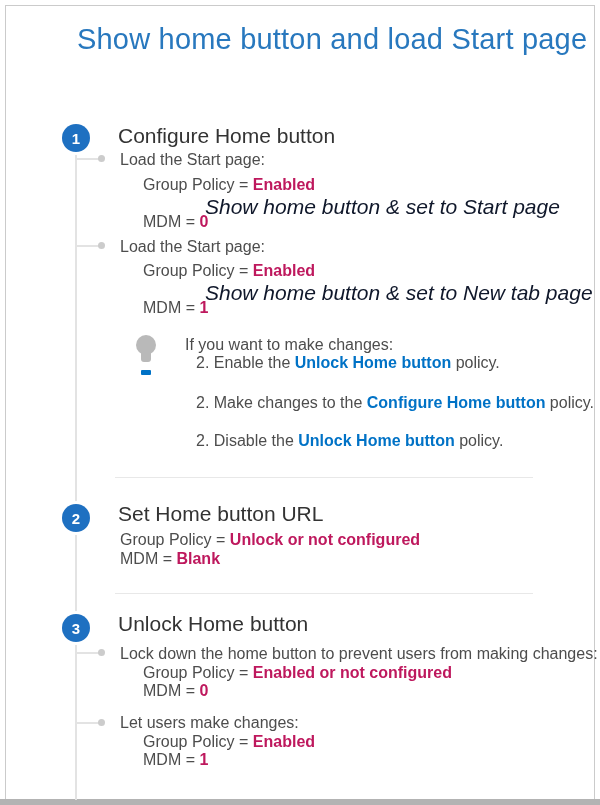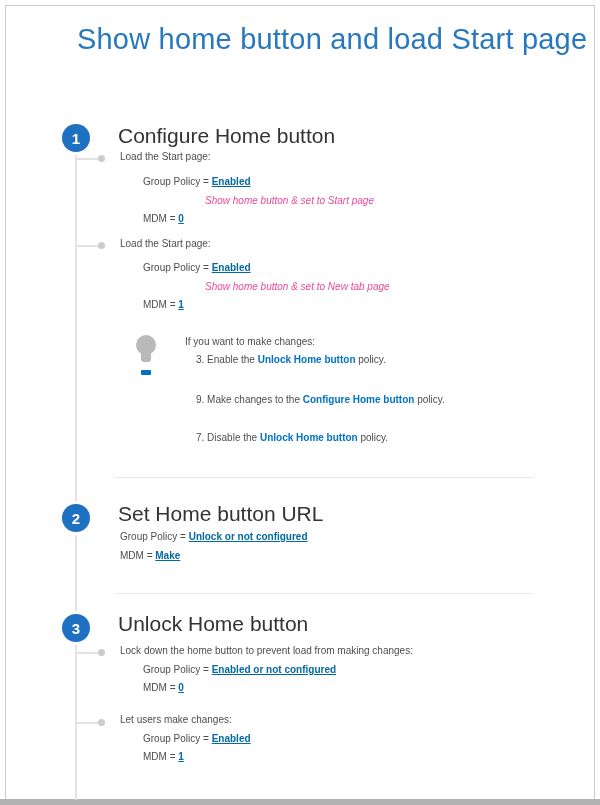--- a/index.html
+++ b/index.html
@@ -25,24 +25,24 @@
   .dot{width:7px;height:7px;border-radius:50%;background:#cccccc;}
   .step-badge{
     width:28px;height:28px;border-radius:50%;background:#1e70c1;
     color:#ffffff;font-size:15px;font-weight:600;
     display:flex;align-items:center;justify-content:center;
     box-shadow:0 0 0 3px #ffffff;z-index:2;
   }
   .step-heading{
     font-size:21px;font-weight:400;color:#333333;white-space:nowrap;
   }
-  .line{font-size:10px;color:#4d4d4d;white-space:nowrap;}
-  .line b{font-weight:700;color:#0369a1;text-decoration:underline;}
+  .line{font-size:16px;color:#4d4d4d;white-space:nowrap;}
+  .line b{font-weight:700;color:#be185d;}
   .note{
-    font-size:10px;font-style:italic;color:#ec4899;white-space:nowrap;
+    font-size:21px;font-style:italic;color:#0f172a;white-space:nowrap;
   }
   .plink{font-weight:700;color:#0072c6;}
   .divider{width:418px;height:1px;background:#e8e8e8;}
   
   .bulb-globe{
     left:136px;top:335px;width:20px;height:20px;border-radius:50%;
     background:#b9b9b9;
   }
   .bulb-neck{
     left:141px;top:353px;width:10px;height:9px;background:#b9b9b9;
@@ -81,43 +81,43 @@
 <div class="abs dot" style="left:98px;top:242px;"></div>
 <div class="abs line" style="left:120px;top:238px;">Load the Start page:</div>
 <div class="abs line" style="left:143px;top:262px;"><span>Group Policy =</span> <b>Enabled</b></div>
 <div class="abs note" style="left:205px;top:281px;">Show home button &amp; set to New tab page</div>
 <div class="abs line" style="left:143px;top:299px;"><span>MDM =</span> <b>1</b></div>
 
 <div class="abs bulb-globe"></div>
 <div class="abs bulb-neck"></div>
 <div class="abs bulb-base"></div>
 <div class="abs line" style="left:185px;top:336px;text-align:center;">If you want to make changes:</div>
-<div class="abs line" style="left:196px;top:354px;"><span>3. Enable the </span><span class="plink">Unlock Home button</span><span> policy.</span></div>
-<div class="abs line" style="left:196px;top:394px;"><span>9. Make changes to the </span><span class="plink">Configure Home button</span><span> policy.</span></div>
-<div class="abs line" style="left:196px;top:432px;"><span>7. Disable the </span><span class="plink">Unlock Home button</span><span> policy.</span></div>
+<div class="abs line" style="left:196px;top:354px;"><span>2. Enable the </span><span class="plink">Unlock Home button</span><span> policy.</span></div>
+<div class="abs line" style="left:196px;top:394px;"><span>2. Make changes to the </span><span class="plink">Configure Home button</span><span> policy.</span></div>
+<div class="abs line" style="left:196px;top:432px;"><span>2. Disable the </span><span class="plink">Unlock Home button</span><span> policy.</span></div>
 
 <div class="abs divider" style="left:115px;top:477px;"></div>
 
 <div class="abs step-badge" style="left:62px;top:504px;">
   <span>2</span>
 </div>
 <div class="abs step-heading" style="left:118px;top:502px;">Set Home button URL</div>
 <div class="abs line" style="left:120px;top:531px;"><span>Group Policy =</span> <b>Unlock or not configured</b></div>
-<div class="abs line" style="left:120px;top:550px;"><span>MDM =</span> <b>Make</b></div>
+<div class="abs line" style="left:120px;top:550px;"><span>MDM =</span> <b>Blank</b></div>
 
 <div class="abs divider" style="left:115px;top:593px;"></div>
 
 <div class="abs step-badge" style="left:62px;top:614px;">
   <span>3</span>
 </div>
 <div class="abs step-heading" style="left:118px;top:612px;">Unlock Home button</div>
 
 <div class="abs stub" style="left:77px;top:652px;width:23px;"></div>
 <div class="abs dot" style="left:98px;top:649px;"></div>
-<div class="abs line" style="left:120px;top:645px;">Lock down the home button to prevent load from making changes:</div>
+<div class="abs line" style="left:120px;top:645px;">Lock down the home button to prevent users from making changes:</div>
 <div class="abs line" style="left:143px;top:664px;"><span>Group Policy =</span> <b>Enabled or not configured</b></div>
 <div class="abs line" style="left:143px;top:682px;"><span>MDM =</span> <b>0</b></div>
 
 <div class="abs stub" style="left:77px;top:722px;width:23px;"></div>
 <div class="abs dot" style="left:98px;top:719px;"></div>
 <div class="abs line" style="left:120px;top:714px;">Let users make changes:</div>
 <div class="abs line" style="left:143px;top:733px;"><span>Group Policy =</span> <b>Enabled</b></div>
 <div class="abs line" style="left:143px;top:751px;"><span>MDM =</span> <b>1</b></div>
 
 </body></html>

